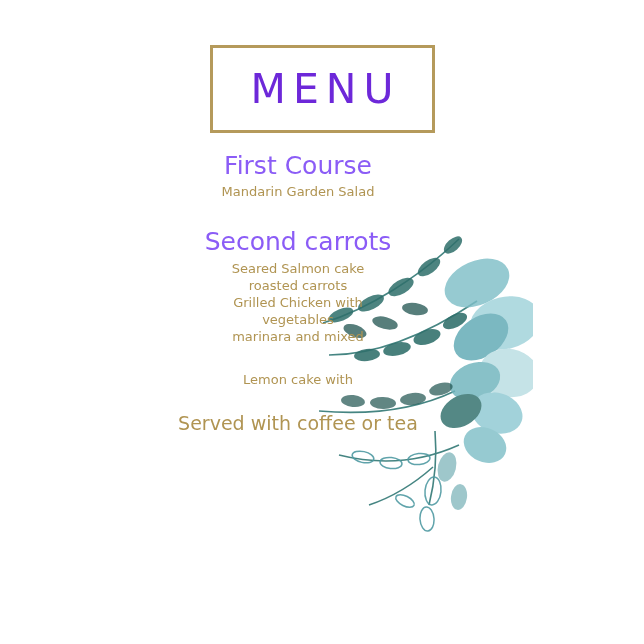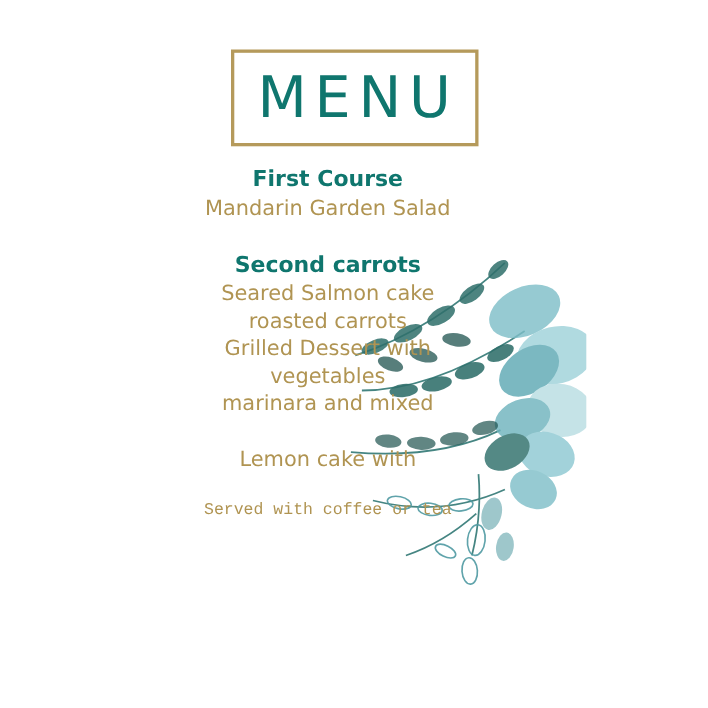--- a/index.html
+++ b/index.html
@@ -38,63 +38,62 @@
     width: 225px;
     height: 88px;
     border: 3px solid #b59a5b;
     box-sizing: border-box;
     display: flex;
     align-items: center;
     justify-content: center;
   }
   #menu-title {
     font-family: "DejaVu Sans", sans-serif;
-    font-size: 52px;
+    font-size: 41px;
     letter-spacing: 7px;
-    color: #0f766e;
+    color: #6d28d9;
     font-weight: 400;
     padding-left: 6px;
     line-height: 1;
   }
   #menu-body {
     position: absolute;
     left: 0;
     top: 140px;
     width: 370px;
     text-align: center;
     color: #b09452;
   }
   .course-title {
-    font-size: 20px;
+    font-size: 25px;
     line-height: 1.25;
-    color: #0f766e;
+    color: #8b5cf6;
     margin: 0;
-    font-weight: 700;
+    font-weight: 400;
   }
   .course-item {
-    font-size: 19px;
+    font-size: 13px;
     line-height: 1.32;
     color: #b09452;
     margin: 0;
     font-weight: 400;
   }
   .sect {
     margin-bottom: 26px;
   }
   .sect.tight {
     margin-bottom: 22px;
   }
   .spacer-title {
     margin-bottom: 2px;
   }
   #footer-line {
-    font-size: 15px;
+    font-size: 19px;
     color: #b09452;
     margin-top: 12px;
-    font-family: Liberation Mono, monospace;
   }
 </style>
 </head>
 <body>
 
 <div id="card">
 
   <div id="foliage">
     <svg viewBox="0 0 230 340" width="230" height="340" xmlns="http://www.w3.org/2000/svg">
       <g stroke="#3c7f7c" stroke-width="1.6" fill="none" opacity="0.95">
@@ -167,21 +166,21 @@
 
     <div class="sect">
       <p class="course-title spacer-title">First Course</p>
       <p class="course-item">Mandarin Garden Salad</p>
     </div>
 
     <div class="sect">
       <p class="course-title spacer-title">Second carrots</p>
       <p class="course-item">Seared Salmon cake</p>
       <p class="course-item">roasted carrots</p>
-      <p class="course-item">Grilled Dessert with</p>
+      <p class="course-item">Grilled Chicken with</p>
       <p class="course-item">vegetables</p>
       <p class="course-item">marinara and mixed</p>
     </div>
 
     <div class="sect tight">
       <p class="course-item">Lemon cake with</p>
     </div>
 
     <p id="footer-line" class="course-item">Served with coffee or tea</p>
   </div>

